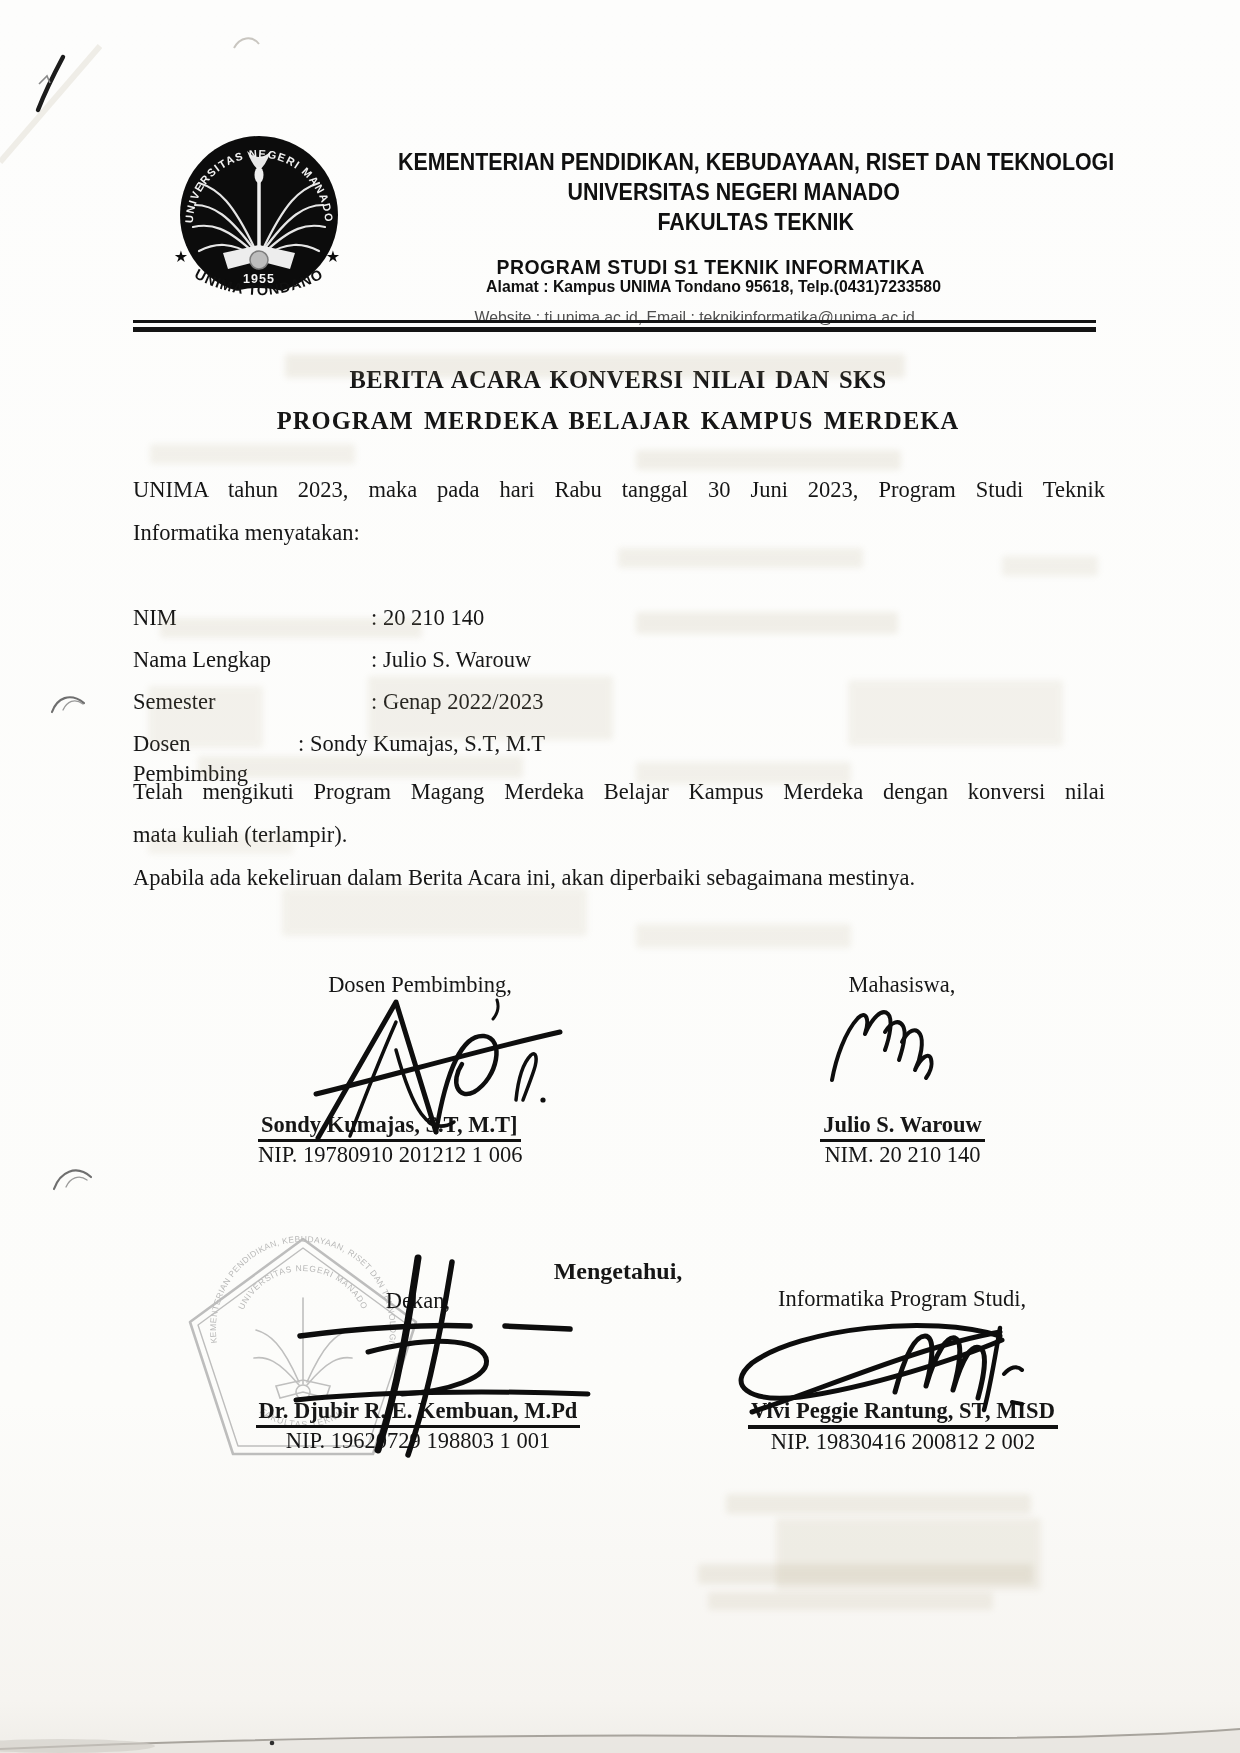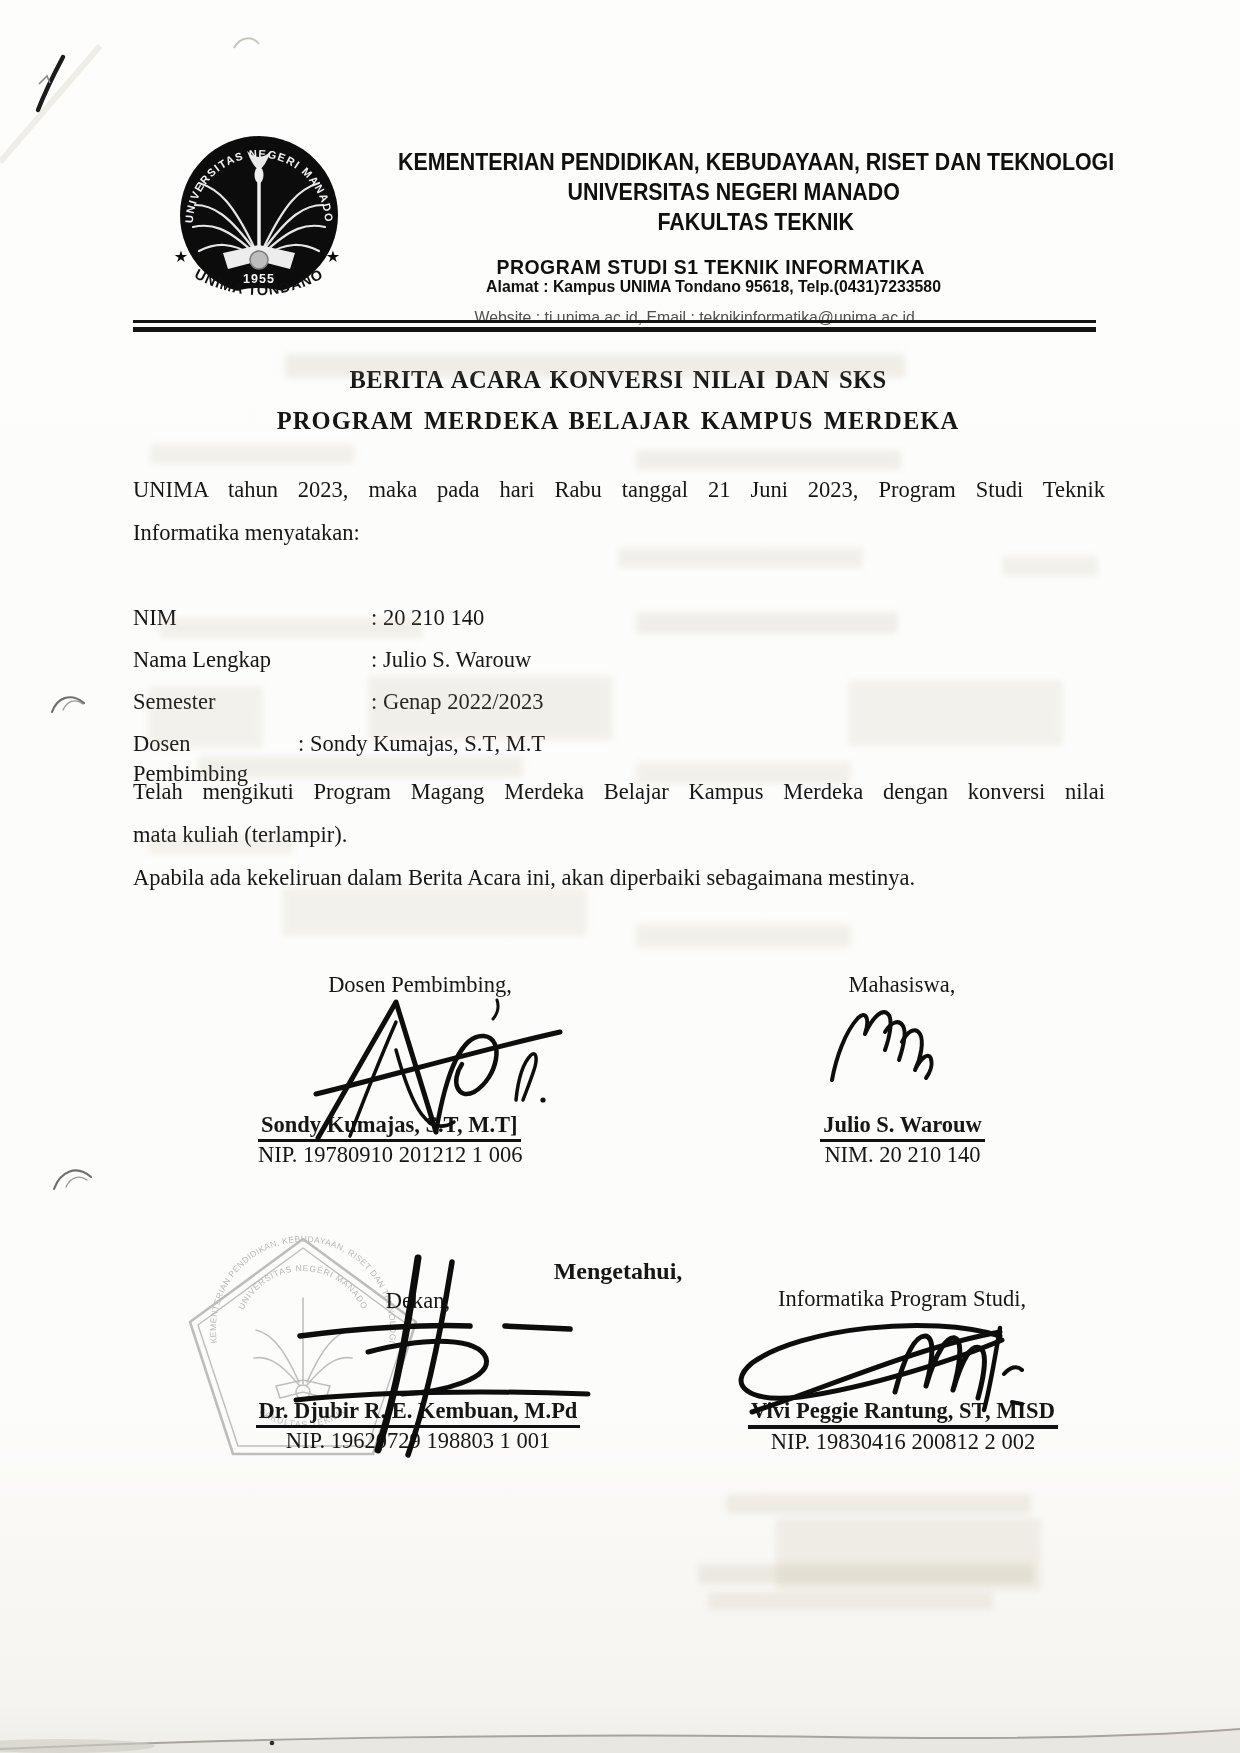--- a/index.html
+++ b/index.html
@@ -89,21 +89,21 @@
   <div class="hline h-fac"><span>FAKULTAS TEKNIK</span></div>
   <div class="hline h-prog"><span>PROGRAM STUDI S1 TEKNIK INFORMATIKA</span></div>
   <div class="hline h-addr"><span>Alamat : Kampus UNIMA Tondano 95618, Telp.(0431)7233580</span></div>
   <div class="hline h-web"><span>Website : ti.unima.ac.id, Email : teknikinformatika@unima.ac.id</span></div>
   <div class="rule"></div>
 
   <div class="title t2">PROGRAM MERDEKA BELAJAR KAMPUS MERDEKA</div>
   <div class="title t1">BERITA ACARA KONVERSI NILAI DAN SKS</div>
 
   <div class="para p1">
-    <div class="jline">UNIMA tahun 2023, maka pada hari Rabu tanggal 21 Juni 2023, Program Studi Teknik</div>
+    <div class="jline">UNIMA tahun 2023, maka pada hari Rabu tanggal 30 Juni 2023, Program Studi Teknik</div>
     <div>Informatika menyatakan:</div>
   </div>
 
   <div class="drow d0">
     <span class="dlabel">NIM</span>
     <span>: 20 210 140</span>
   </div>
   <div class="drow d1">
     <span class="dlabel">Nama Lengkap</span>
     <span>: Julio S. Warouw</span>

